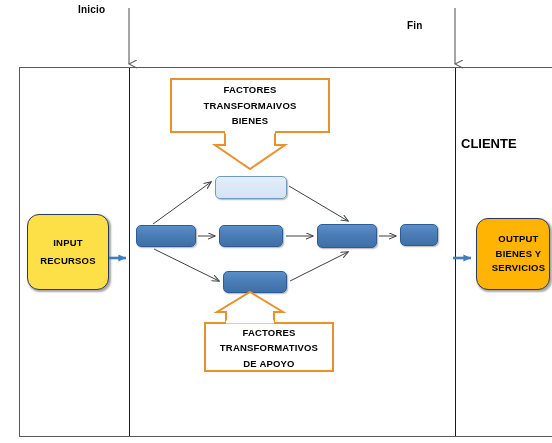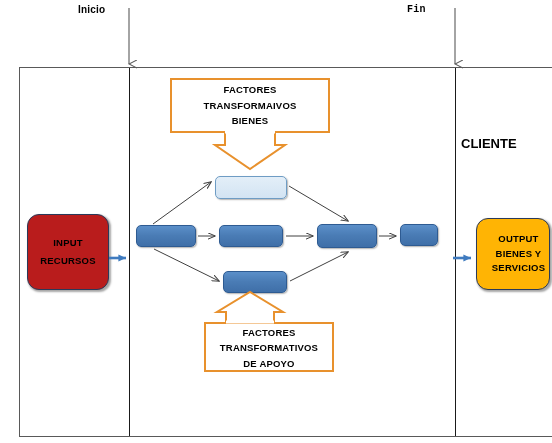--- a/index.html
+++ b/index.html
@@ -22,21 +22,21 @@
   
   .top-label {
     position: absolute;
     font-size: 10px;
     font-weight: bold;
     color: #000000;
     letter-spacing: 0.2px;
     white-space: nowrap;
   }
   #label-inicio { left: 66px; top: 4px; }
-  #label-fin    { left: 395px; top: 4px; font-family: Liberation Mono, monospace; }
+  #label-fin    { left: 395px; top: 20px; }
 
   
   #frame {
     position: absolute;
     left: 7px;
     top: 67px;
     width: 538px;
     height: 370px;
     border: 1px solid #595959;
     box-sizing: border-box;
@@ -88,21 +88,21 @@
     font-weight: bold;
     color: #000000;
     line-height: 1.85;
     letter-spacing: 0.2px;
   }
   #box-input {
     left: 15px;
     top: 214px;
     width: 82px;
     height: 76px;
-    background: #b91c1c;
+    background: #fde047;
     box-shadow: 1.5px 1.5px 2px rgba(0,0,0,0.35);
   }
   #box-output {
     left: 464px;
     top: 218px;
     width: 74px;
     height: 72px;
     background: #ffb404;
     box-shadow: 1.5px 1.5px 2px rgba(0,0,0,0.35);
     line-height: 1.55;

